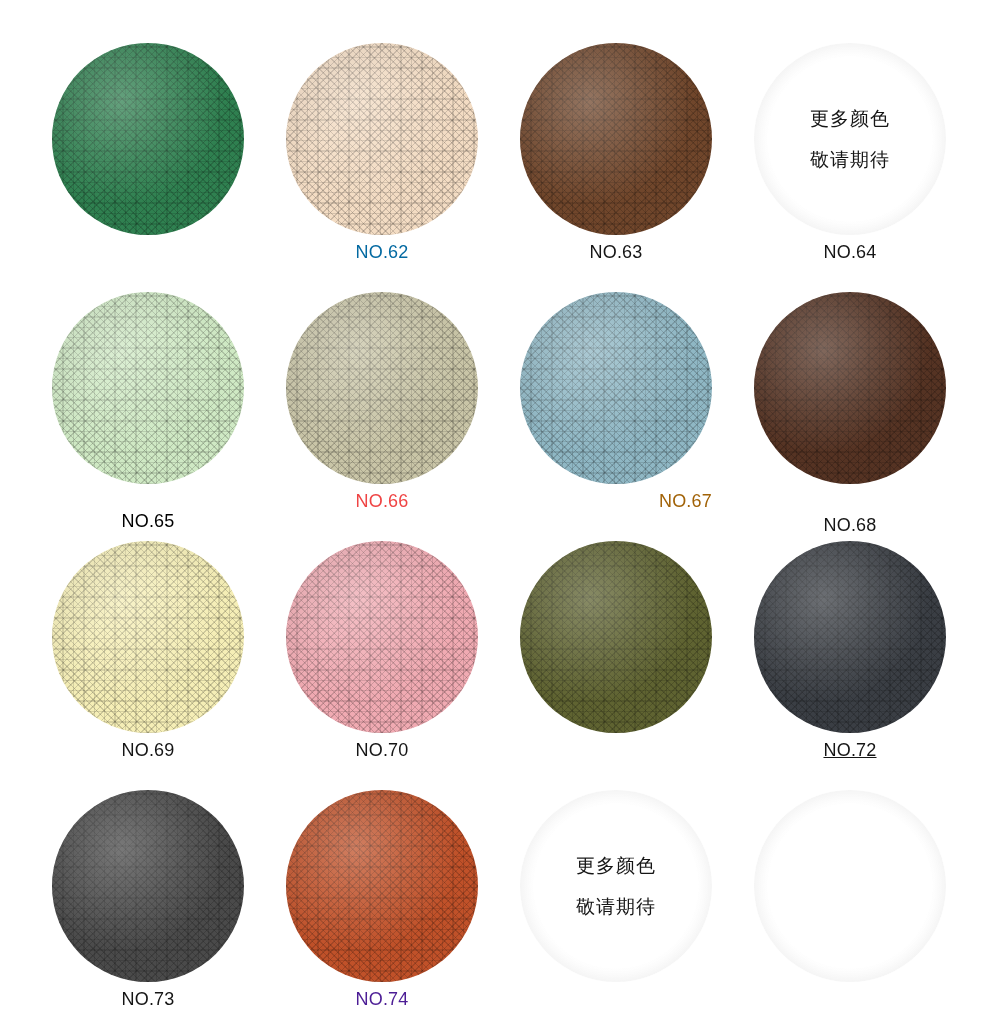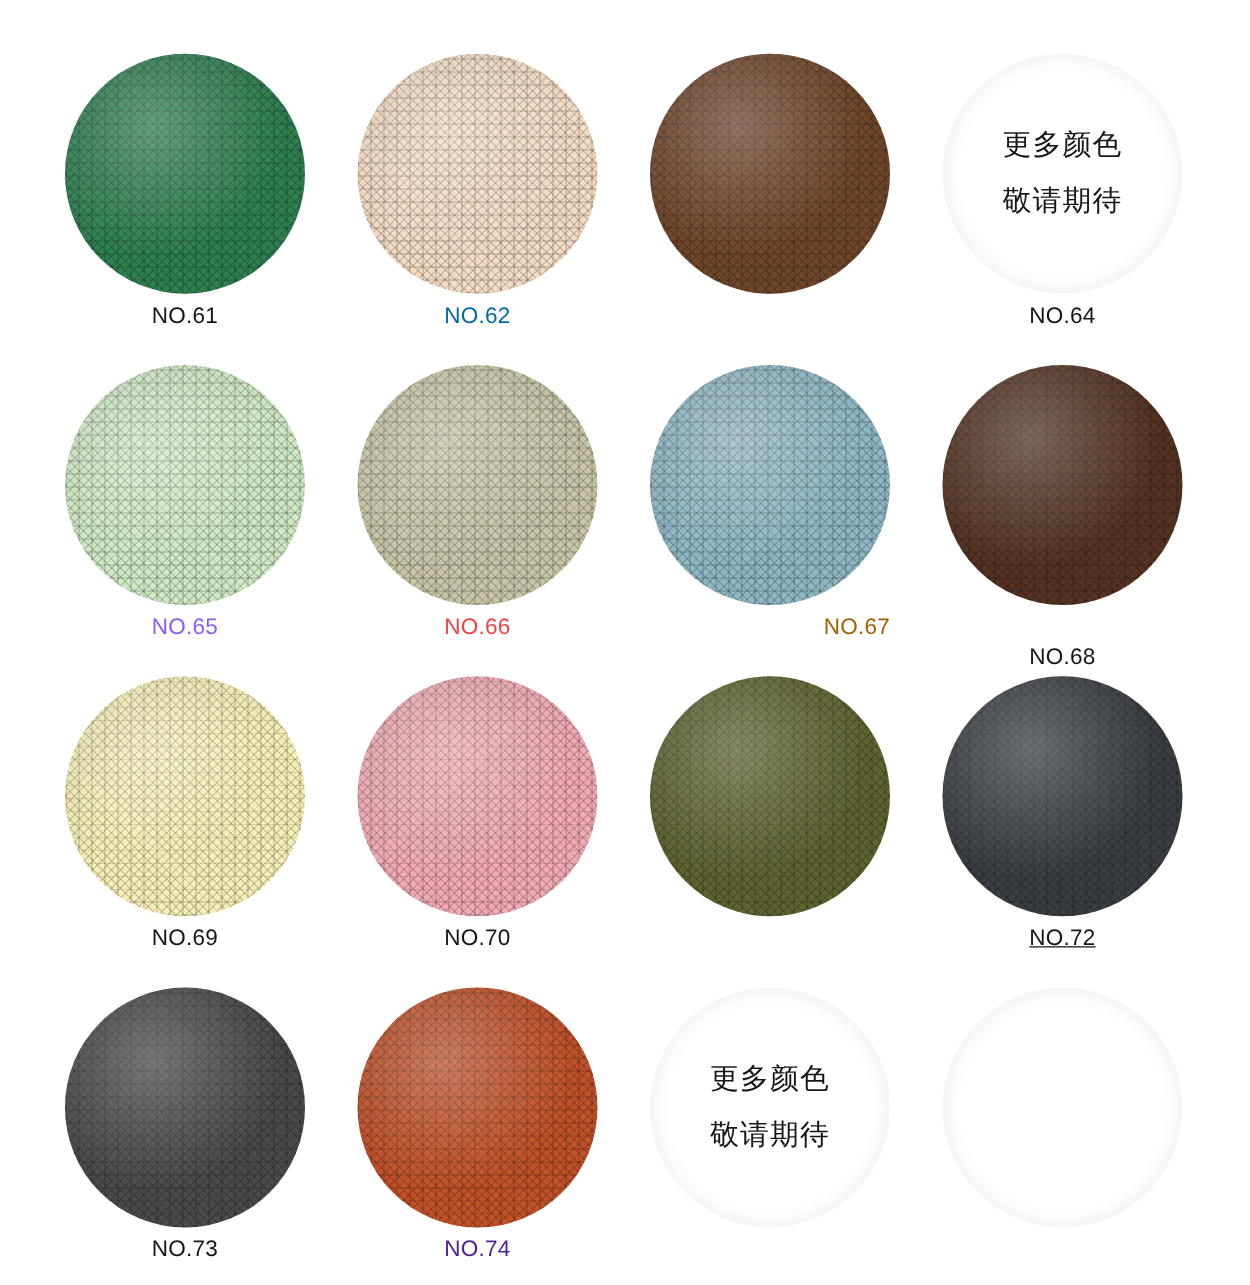--- a/index.html
+++ b/index.html
@@ -97,21 +97,21 @@
   }
   .placeholder-text {
     position: absolute;
     inset: 0;
     display: flex;
     flex-direction: column;
     align-items: center;
     justify-content: center;
     gap: 22px;
     color: #161616;
-    font-size: 23px;
+    font-size: 19px;
     line-height: 1;
     letter-spacing: 1px;
     font-family: "DejaVu Sans", "Liberation Sans", sans-serif;
   }
 
   
   .swatch-label {
     position: absolute;
     top: 196px;
     left: 0;
@@ -127,50 +127,50 @@
 </style>
 </head>
 <body>
 
 <div id="swatch-grid" style="width: 1000px; height: 1028px; background: rgb(255, 255, 255);">
     <div class="swatch-cell" style="left: 52px; top: 43px;">
       <div class="swatch-disc" style="width: 192px; height: 192px; background-color: rgb(47, 128, 80);">
         <div class="weave"></div>
         <div class="shading"></div>
       </div>
-      <div class="swatch-label" style="width: 192px; color: rgb(21, 21, 21);">NO.61</div>
     </div>
     <div class="swatch-cell" style="left: 286px; top: 43px;">
       <div class="swatch-disc" style="width: 192px; height: 192px; background-color: rgb(243, 220, 195);">
         <div class="weave"></div>
         <div class="shading"></div>
       </div>
       <div class="swatch-label" style="width: 192px; color: #0369a1;">NO.62</div>
     </div>
     <div class="swatch-cell" style="left: 520px; top: 43px;">
       <div class="swatch-disc" style="width: 192px; height: 192px; background-color: rgb(112, 70, 43);">
         <div class="weave"></div>
         <div class="shading"></div>
       </div>
+      <div class="swatch-label" style="width: 192px; color: rgb(21, 21, 21);">NO.63</div>
     </div>
     <div class="swatch-cell" style="left: 754px; top: 43px;">
       <div class="swatch-disc placeholder" style="width: 192px; height: 192px;">
         <div class="placeholder-text">
           <span>更多颜色</span>
           <span>敬请期待</span>
         </div>
       </div>
       <div class="swatch-label" style="width: 192px; color: rgb(21, 21, 21);">NO.64</div>
     </div>
     <div class="swatch-cell" style="left: 52px; top: 292px;">
       <div class="swatch-disc" style="width: 192px; height: 192px; background-color: rgb(207, 233, 196);">
         <div class="weave"></div>
         <div class="shading"></div>
       </div>
-      <div class="swatch-label" style="width: 192px; color: #8b5cf6;">NO.65</div>
+      <div class="swatch-label" style="width: 192px; color: #000000; margin-top: 20px;">NO.65</div>
     </div>
     <div class="swatch-cell" style="left: 286px; top: 292px;">
       <div class="swatch-disc" style="width: 192px; height: 192px; background-color: rgb(201, 197, 167);">
         <div class="weave"></div>
         <div class="shading"></div>
       </div>
       <div class="swatch-label" style="width: 192px; color: #ef4444;">NO.66</div>
     </div>
     <div class="swatch-cell" style="left: 520px; top: 292px;">
       <div class="swatch-disc" style="width: 192px; height: 192px; background-color: rgb(143, 183, 196);">

